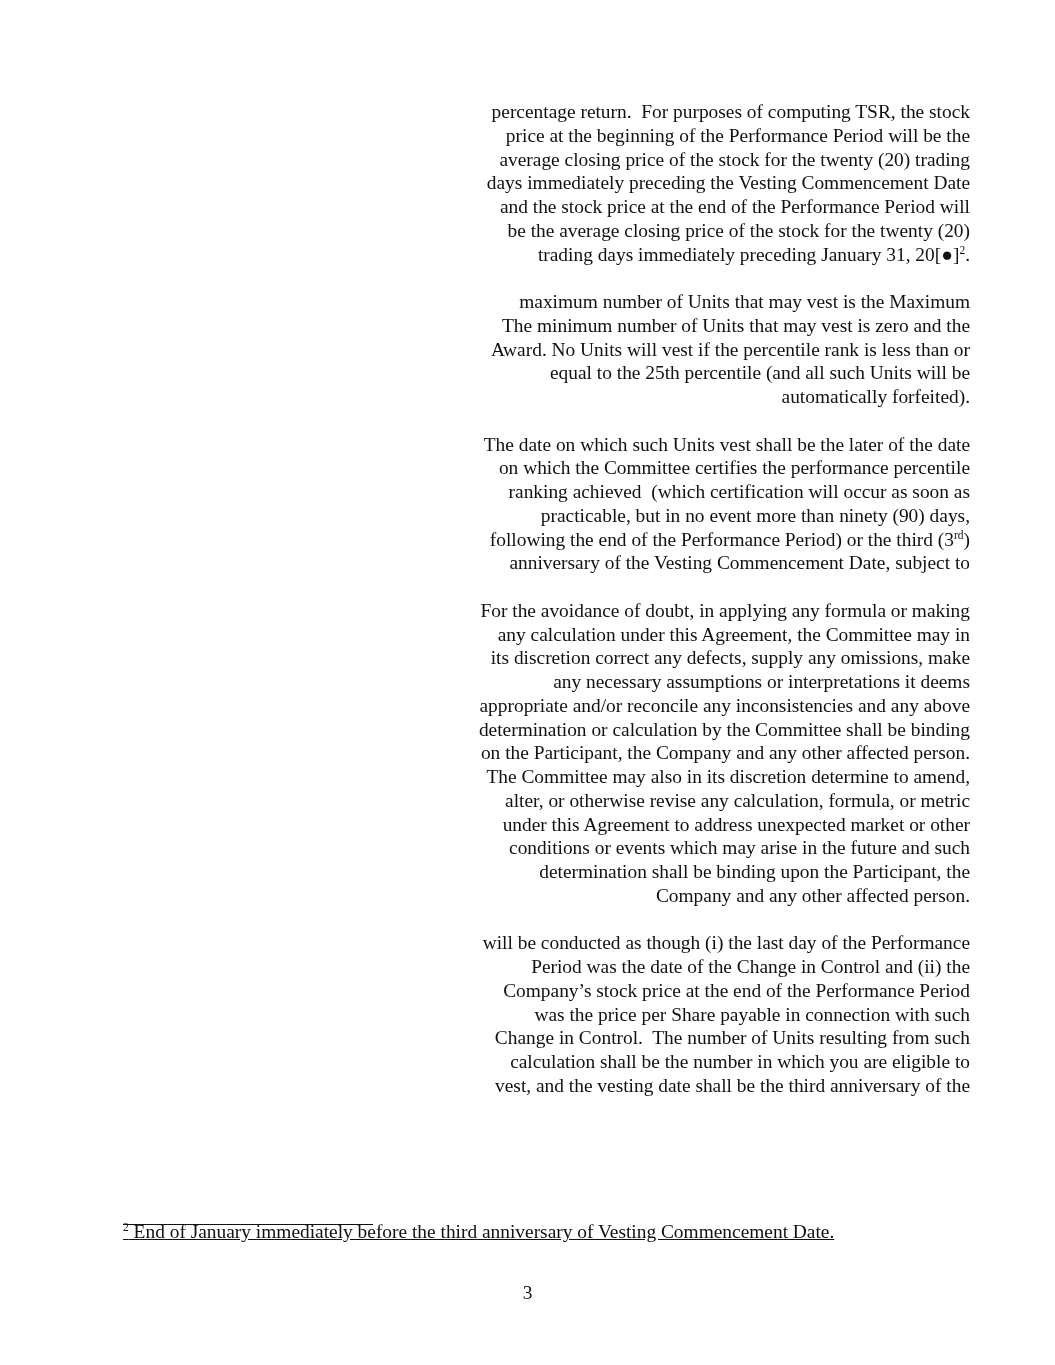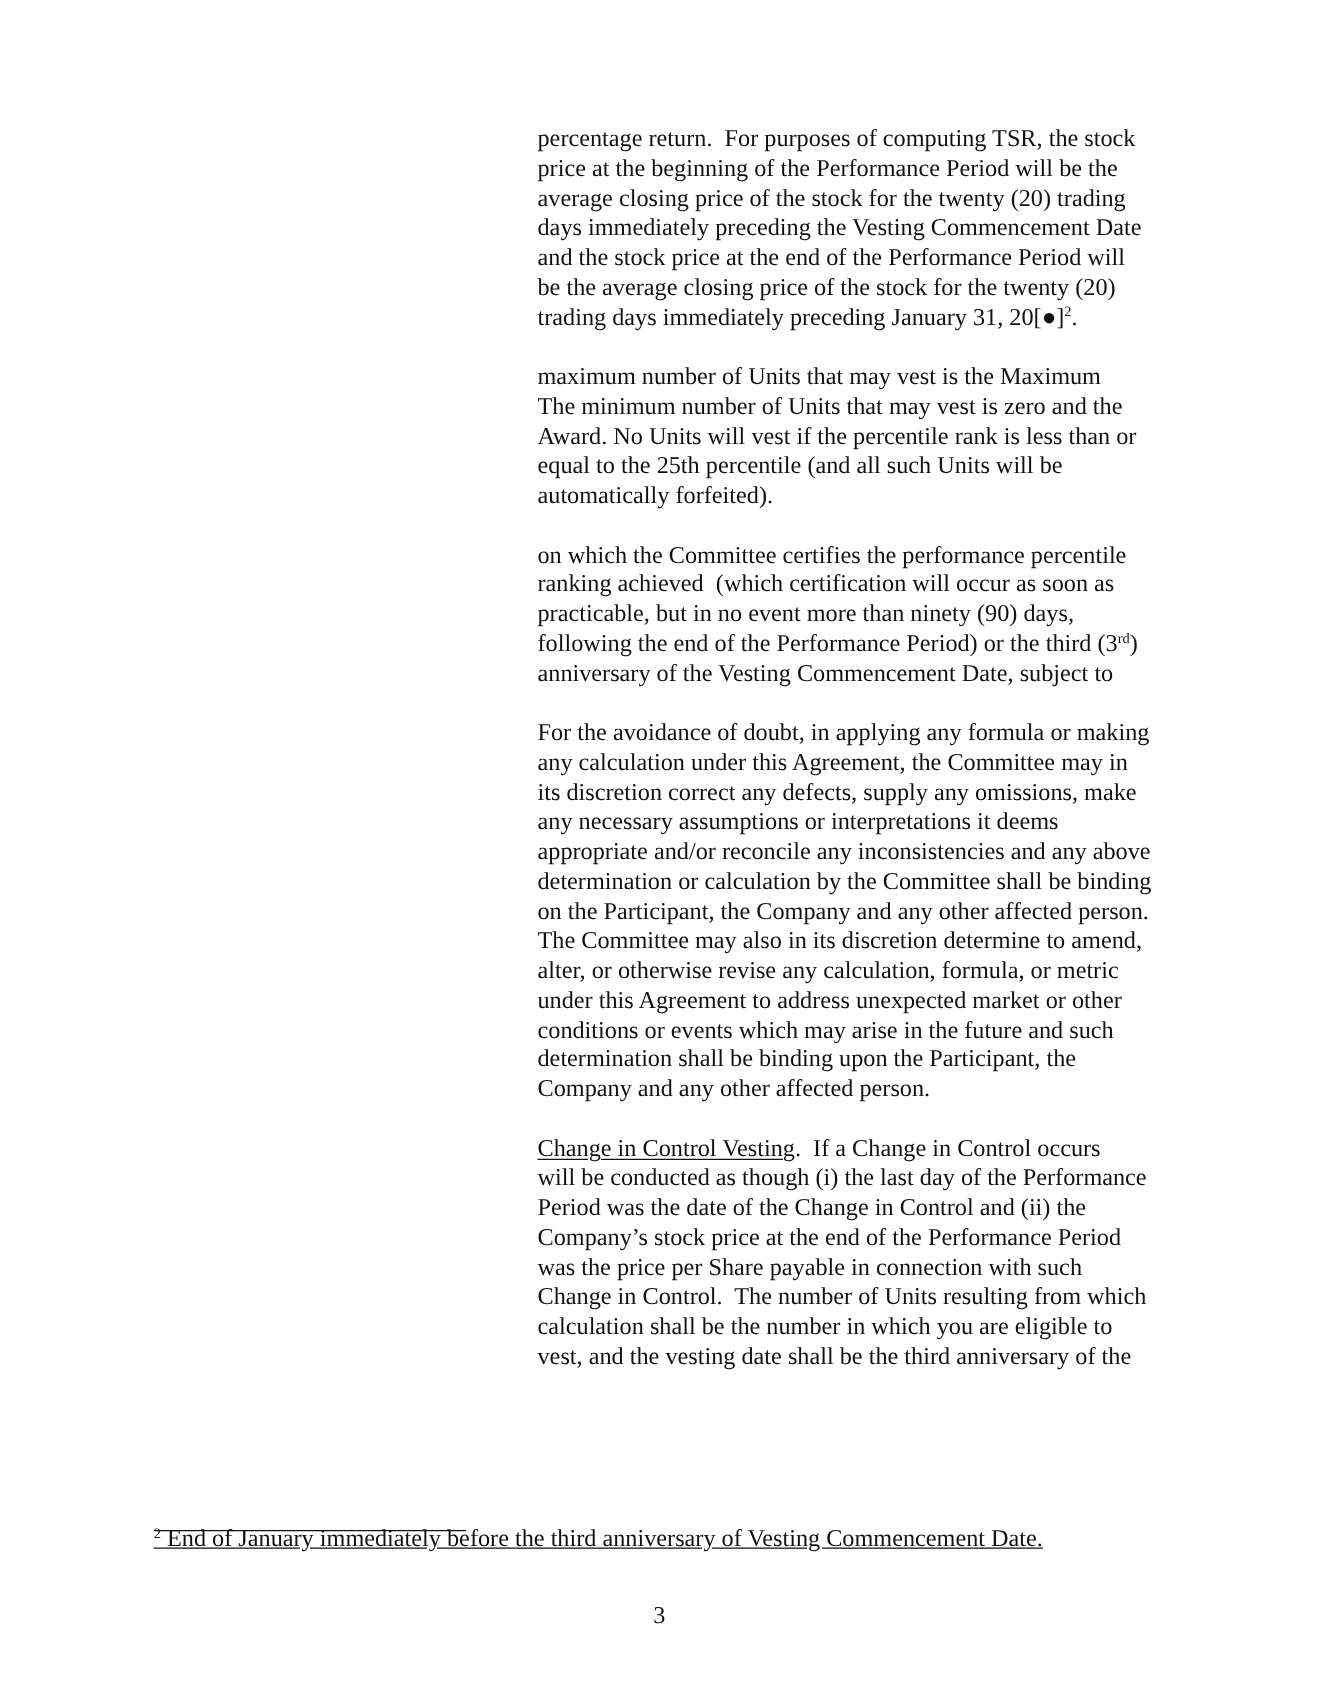--- a/index.html
+++ b/index.html
@@ -6,21 +6,21 @@
     body { width: 1055px; height: 1365px; position: relative; overflow: hidden; }
     .page {
       position: absolute; left: 0; top: 0; width: 1055px; height: 1365px;
       background: #ffffff; color: #111111;
       font-family: "Liberation Serif", "DejaVu Serif", serif;
     }
     .body-col {
       position: absolute; left: 430px; top: 100px; width: 540px;
       font-size: 19.4px; line-height: 23.75px;
     }
-    .para { margin: 0 0 23.75px 0; }
+    .para { margin: 0 0 23.75px 0; text-align: right; }
     .line { display: block; white-space: pre; height: 23.75px; }
     sup { font-size: 11.5px; line-height: 0; vertical-align: 0; position: relative; top: -7px; }
     .u { text-decoration: underline; text-underline-offset: 2px; text-decoration-thickness: 1px; }
     .fn-rule {
       position: absolute; left: 123px; top: 1224px; width: 250px; height: 0;
       border-top: 1.3px solid #111;
     }
     .footnote {
       position: absolute; left: 123px; top: 1220px;
       font-size: 19.4px; line-height: 23px; white-space: pre; text-decoration: underline;
@@ -48,20 +48,21 @@
 
     <div class="para">
       <span class="line">maximum number of Units that may vest is the Maximum</span>
       <span class="line">The minimum number of Units that may vest is zero and the</span>
       <span class="line">Award. No Units will vest if the percentile rank is less than or</span>
       <span class="line">equal to the 25th percentile (and all such Units will be</span>
       <span class="line">automatically forfeited).</span>
     </div>
 
     <div class="para">
+      <span class="line">The date on which such Units vest shall be the later of the date</span>
       <span class="line">on which the Committee certifies the performance percentile</span>
       <span class="line">ranking achieved  (which certification will occur as soon as</span>
       <span class="line">practicable, but in no event more than ninety (90) days,</span>
       <span class="line"><span>following the end of the Performance Period) or the third (3</span><sup>rd</sup><span>)</span></span>
       <span class="line">anniversary of the Vesting Commencement Date, subject to</span>
     </div>
 
     <div class="para">
       <span class="line">For the avoidance of doubt, in applying any formula or making</span>
       <span class="line">any calculation under this Agreement, the Committee may in</span>
@@ -72,26 +73,25 @@
       <span class="line">on the Participant, the Company and any other affected person.</span>
       <span class="line">The Committee may also in its discretion determine to amend,</span>
       <span class="line">alter, or otherwise revise any calculation, formula, or metric</span>
       <span class="line">under this Agreement to address unexpected market or other</span>
       <span class="line">conditions or events which may arise in the future and such</span>
       <span class="line">determination shall be binding upon the Participant, the</span>
       <span class="line">Company and any other affected person.</span>
     </div>
 
     <div class="para">
-      <span class="line"><span class="u">Change in Control Vesting</span><span>.  If a Change in Control occurs</span></span>
       <span class="line">will be conducted as though (i) the last day of the Performance</span>
       <span class="line">Period was the date of the Change in Control and (ii) the</span>
       <span class="line">Company’s stock price at the end of the Performance Period</span>
       <span class="line">was the price per Share payable in connection with such</span>
-      <span class="line">Change in Control.  The number of Units resulting from which</span>
+      <span class="line">Change in Control.  The number of Units resulting from such</span>
       <span class="line">calculation shall be the number in which you are eligible to</span>
       <span class="line">vest, and the vesting date shall be the third anniversary of the</span>
     </div>
   </div>
 
   <div class="fn-rule"></div>
   <div class="footnote"><sup>2</sup><span> End of January immediately before the third anniversary of Vesting Commencement Date.</span></div>
 
   <div class="page-num">3</div>
 </div>

